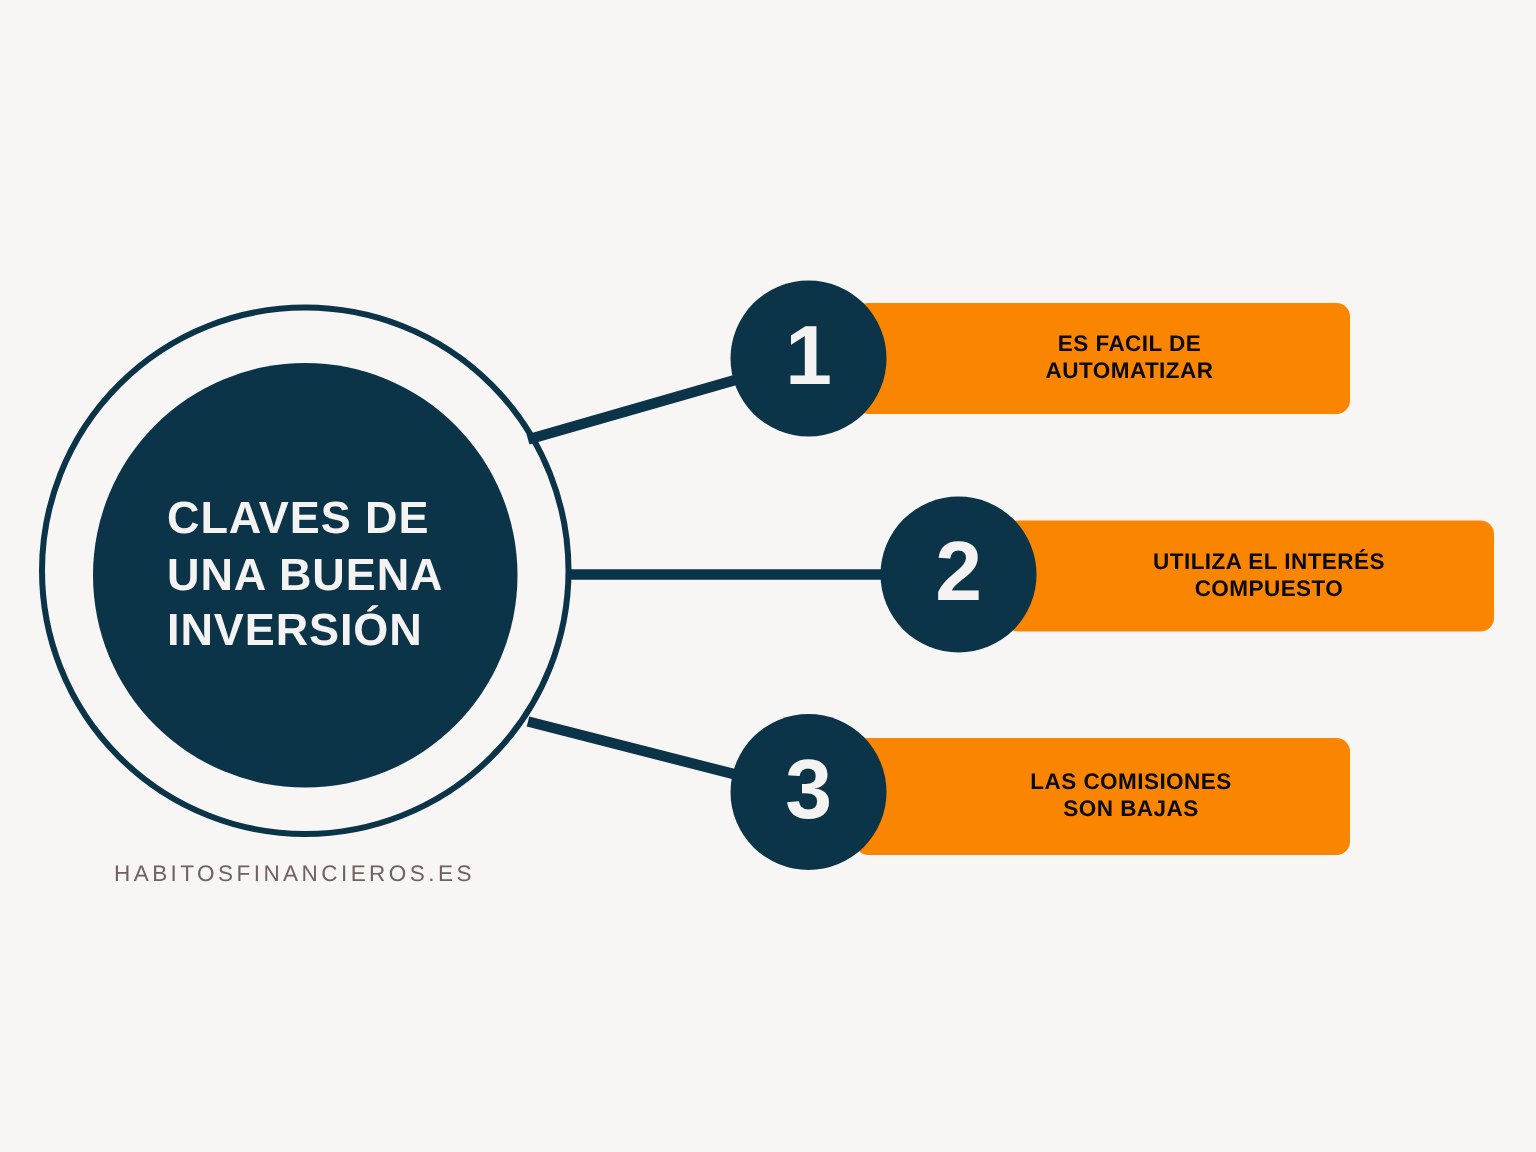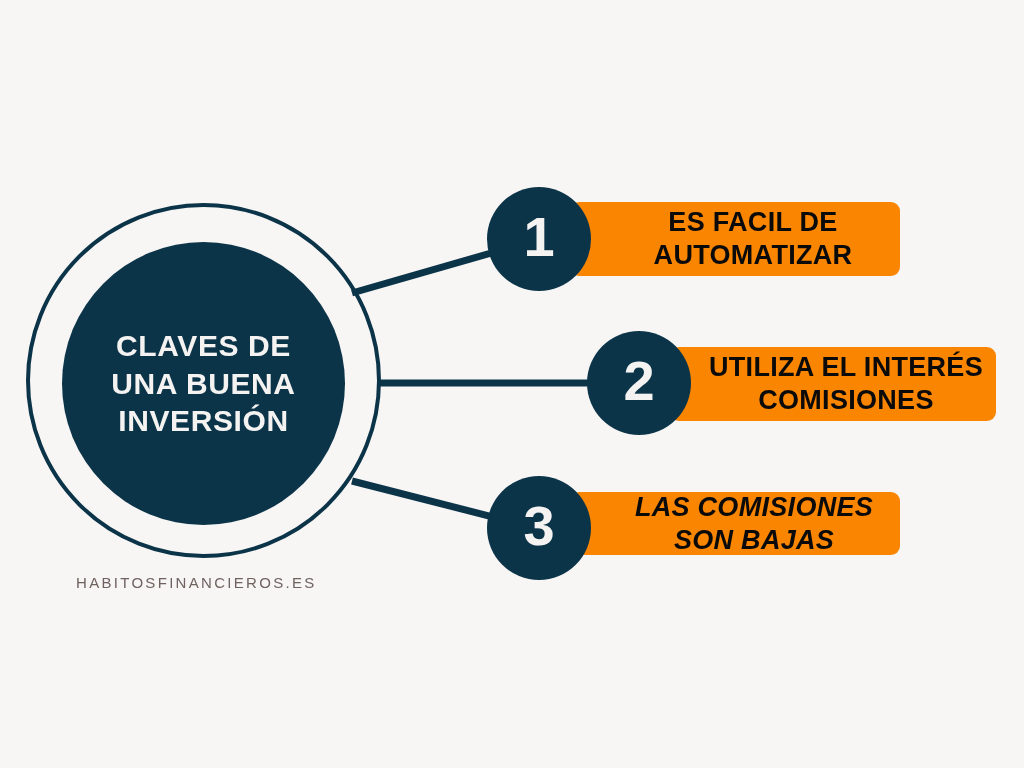--- a/index.html
+++ b/index.html
@@ -61,21 +61,20 @@
     display: flex;
     align-items: center;
     justify-content: center;
   }
   .hub-title {
     color: #f4f3f2;
     font-size: 30px;
     font-weight: 700;
     line-height: 1.26;
     letter-spacing: 0.6px;
-    text-align: center;
     white-space: pre-line;
     margin: 16px;
     padding: 0 10px;
   }
 
   
   .brand {
     position: absolute;
     left: 76px;
     top: 574px;
@@ -96,21 +95,21 @@
     position: absolute;
     background: #f98500;
     border-radius: 9px;
     display: flex;
     align-items: center;
     justify-content: center;
     box-sizing: border-box;
   }
   .item-text {
     color: #0a0a0a;
-    font-size: 27px;
+    font-size: 15px;
     font-weight: 700;
     line-height: 1.22;
     letter-spacing: 0.3px;
     text-align: center;
     white-space: pre-line;
     margin: 0;
   }
   .item-badge {
     position: absolute;
     width: 104px;
@@ -131,21 +130,21 @@
     top: -2px;
   }
 
   
   #item-1 .item-bar { left: 570px; top: 202px; width: 330px; height: 74px; padding-left: 36px; }
   #item-1 .item-badge { left: 487px; top: 187px; }
   
   #item-2 .item-bar { left: 670px; top: 347px; width: 326px; height: 74px; padding-left: 26px; }
   #item-2 .item-badge { left: 587px; top: 331px; }
   
-  #item-3 .item-bar { left: 570px; top: 492px; width: 330px; height: 63px; padding-left: 38px; font-style: italic; }
+  #item-3 .item-bar { left: 570px; top: 492px; width: 330px; height: 78px; padding-left: 38px; }
   #item-3 .item-badge { left: 487px; top: 476px; }
 </style>
 </head>
 <body>
 
 <div id="infographic">
 
   <svg class="connectors" viewBox="0 0 1024 768" width="1024" height="768" aria-hidden="true">
     <line x1="352" y1="293" x2="540" y2="239" stroke="#0c3449" stroke-width="7" stroke-linecap="butt"></line>
     <line x1="378" y1="383" x2="640" y2="383" stroke="#0c3449" stroke-width="7" stroke-linecap="butt"></line>
@@ -169,21 +168,21 @@
 AUTOMATIZAR</p>
     </div>
     <div class="item-badge">
       <span class="item-number">1</span>
     </div>
   </div>
 
   <div class="item" id="item-2">
     <div class="item-bar">
       <p class="item-text">UTILIZA EL INTERÉS
-COMISIONES</p>
+COMPUESTO</p>
     </div>
     <div class="item-badge">
       <span class="item-number">2</span>
     </div>
   </div>
 
   <div class="item" id="item-3">
     <div class="item-bar">
       <p class="item-text">LAS COMISIONES
 SON BAJAS</p>

